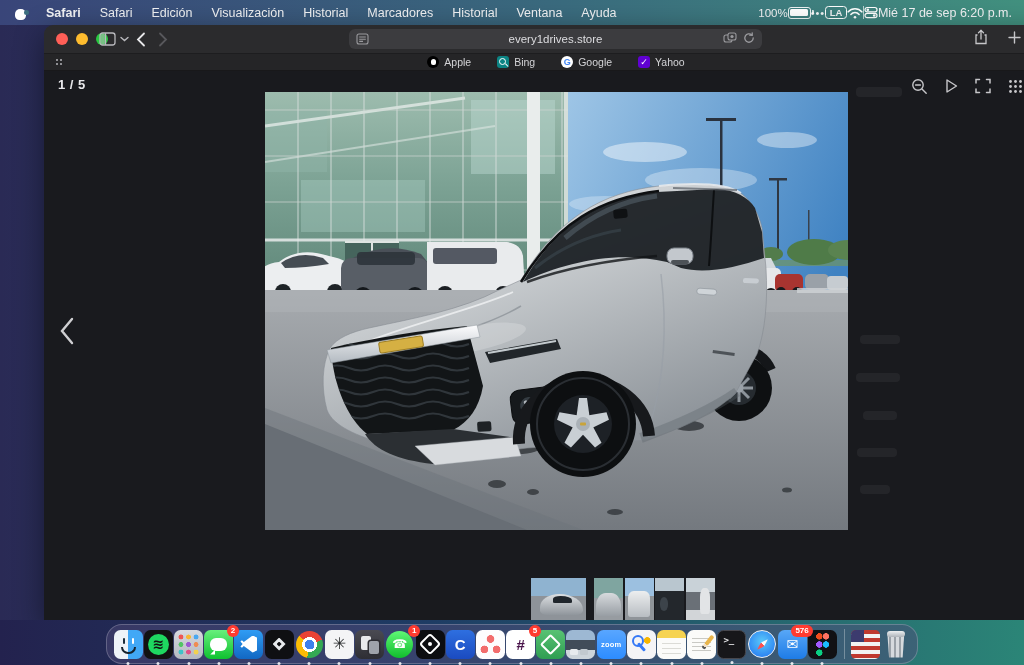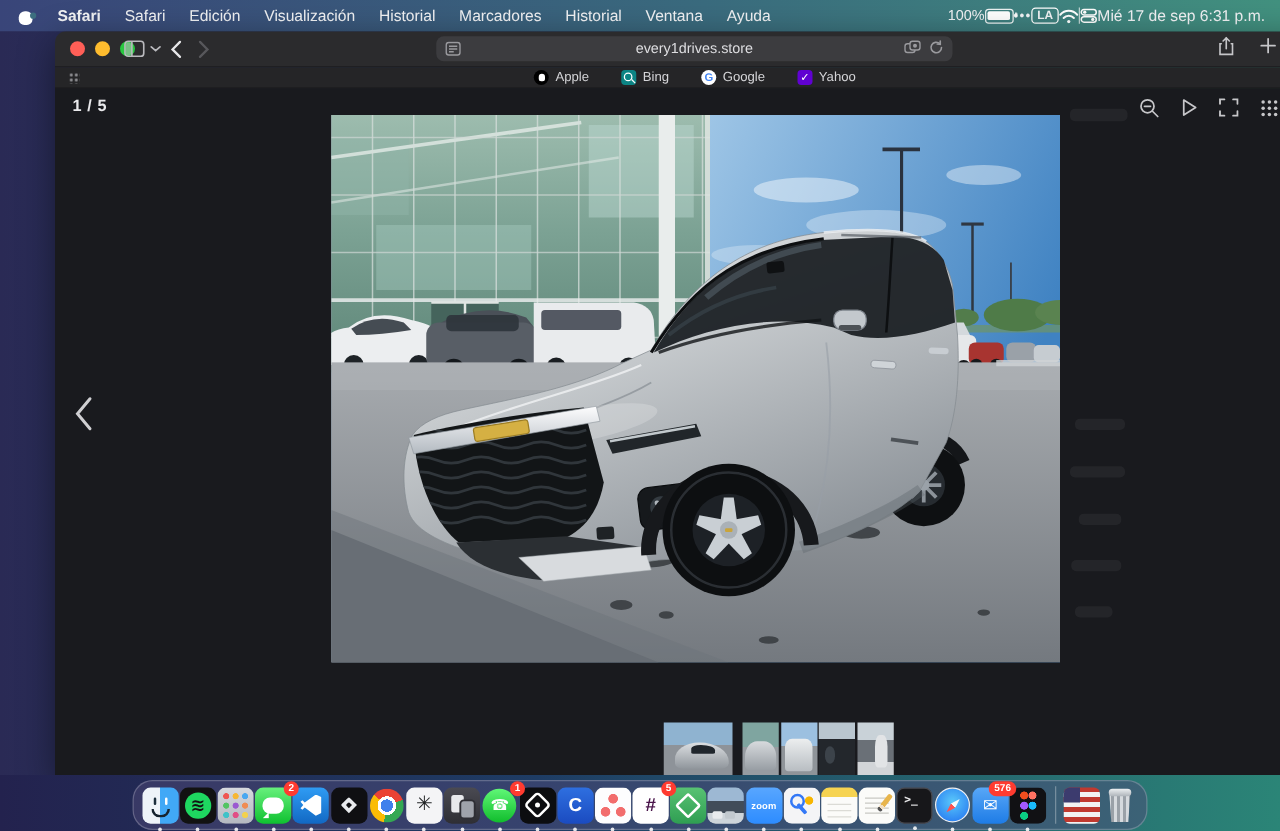--- a/index.html
+++ b/index.html
@@ -227,21 +227,21 @@
       </span>
       <span class="vbar"></span>
       <span style="display:flex;">
         <svg width="14" height="13" viewBox="0 0 14 13" fill="none" stroke="#fff" stroke-width="1.2">
           <rect x="1" y="1.5" width="12" height="4.4" rx="2.2"></rect>
             <circle cx="3.8" cy="3.7" r="1.3" fill="#fff" stroke="none"></circle>
           <rect x="1" y="7.3" width="12" height="4.4" rx="2.2"></rect>
             <circle cx="10.2" cy="9.5" r="1.3" fill="#fff" stroke="none"></circle>
         </svg>
       </span>
-      <span class="clock">Mié 17 de sep  6:31 p.m.</span>
+      <span class="clock">Mié 17 de sep  6:20 p.m.</span>
     </div>
   </div>
 
   <div class="window">
 
     <div class="toolbar">
       <div class="lights">
         <span class="lt r"></span>
         <span class="lt y"></span>
         <span class="lt g"></span>

